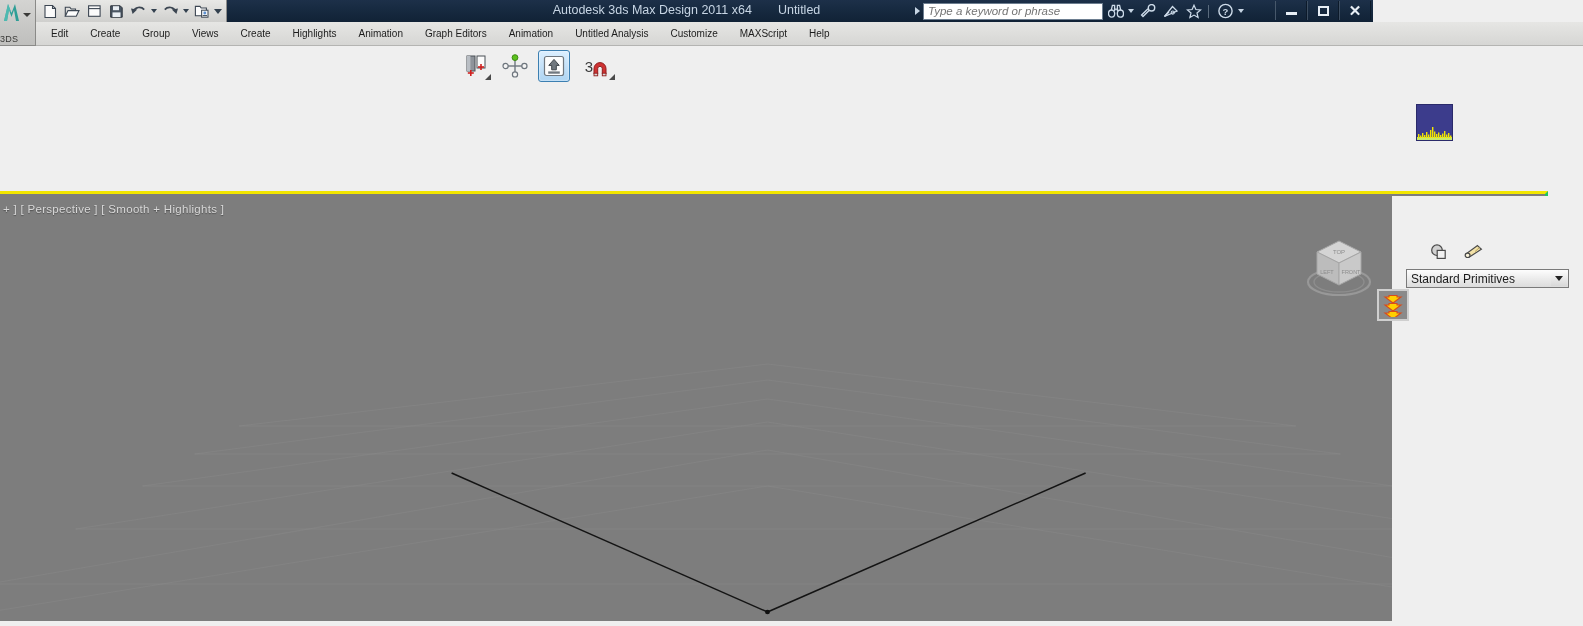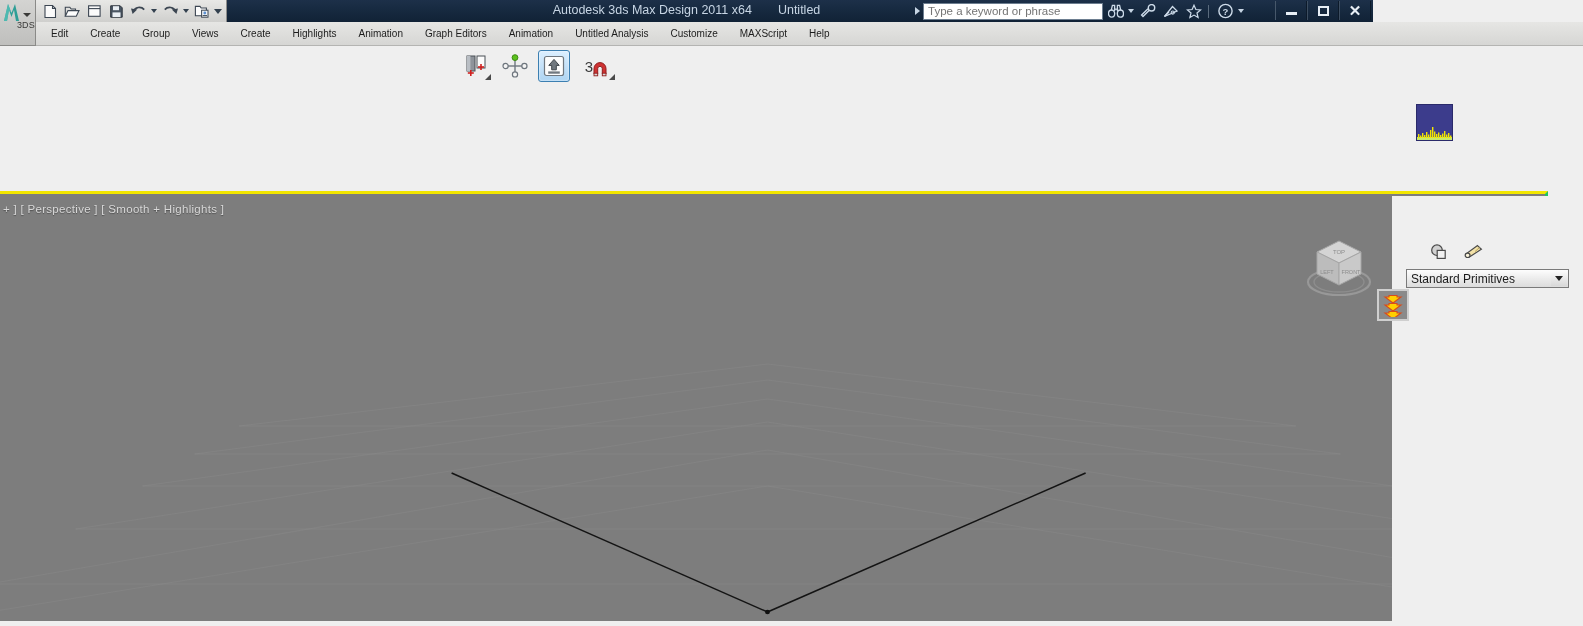--- a/index.html
+++ b/index.html
@@ -48,22 +48,22 @@
   .appbtn .caret {
     position: absolute;
     right: 4px; top: 13px;
     width: 0; height: 0;
     border-left: 4px solid transparent;
     border-right: 4px solid transparent;
     border-top: 4px solid #3a3a38;
   }
   .appbtn .lbl3ds {
     position: absolute;
-    left: 0; right: 0; bottom: 15px;
-    text-align: right;
+    left: 0; right: 0; bottom: 1px;
+    text-align: left;
     font-size: 9px;
     color: #3a3a38;
     font-family: "Liberation Sans", sans-serif;
     letter-spacing: .2px;
     margin-top: 16px;
   }
 
   
   .qat {
     position: absolute;
@@ -116,20 +116,21 @@
     border-top: 4px solid transparent;
     border-bottom: 4px solid transparent;
     border-left: 5px solid #c7d5e4;
     margin-right: 3px;
   }
   .searchbox {
     width: 180px; height: 17px;
     background: #fff;
     border: 1px solid #6d7e90;
     font-size: 11.5px;
+    font-style: italic;
     color: #6a6a6a;
     padding: 0 4px;
     box-sizing: border-box;
     line-height: 15px;
     font-family: "Liberation Sans", sans-serif;
   }
   .tb-icon {
     width: 21px; height: 18px;
     display: flex; align-items: center; justify-content: center;
     margin-left: 2px;

